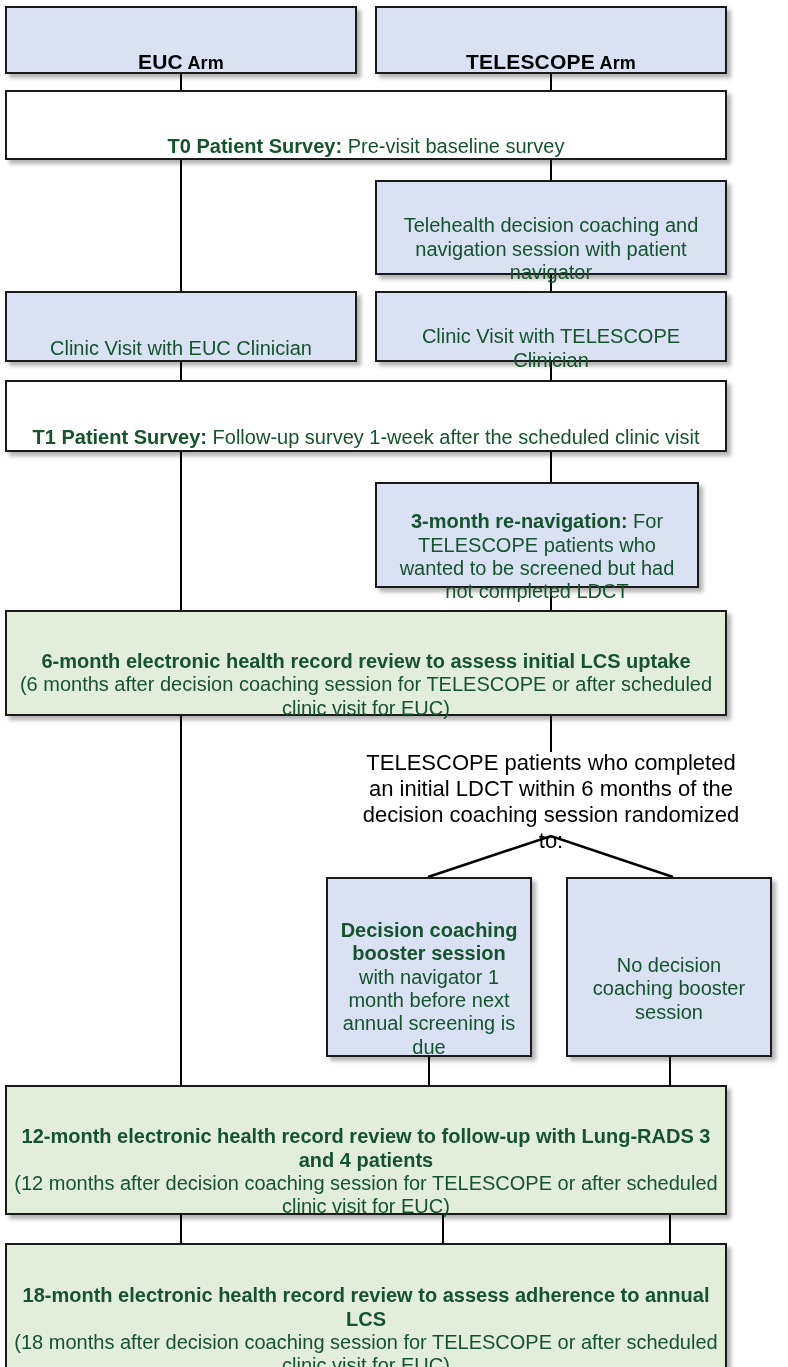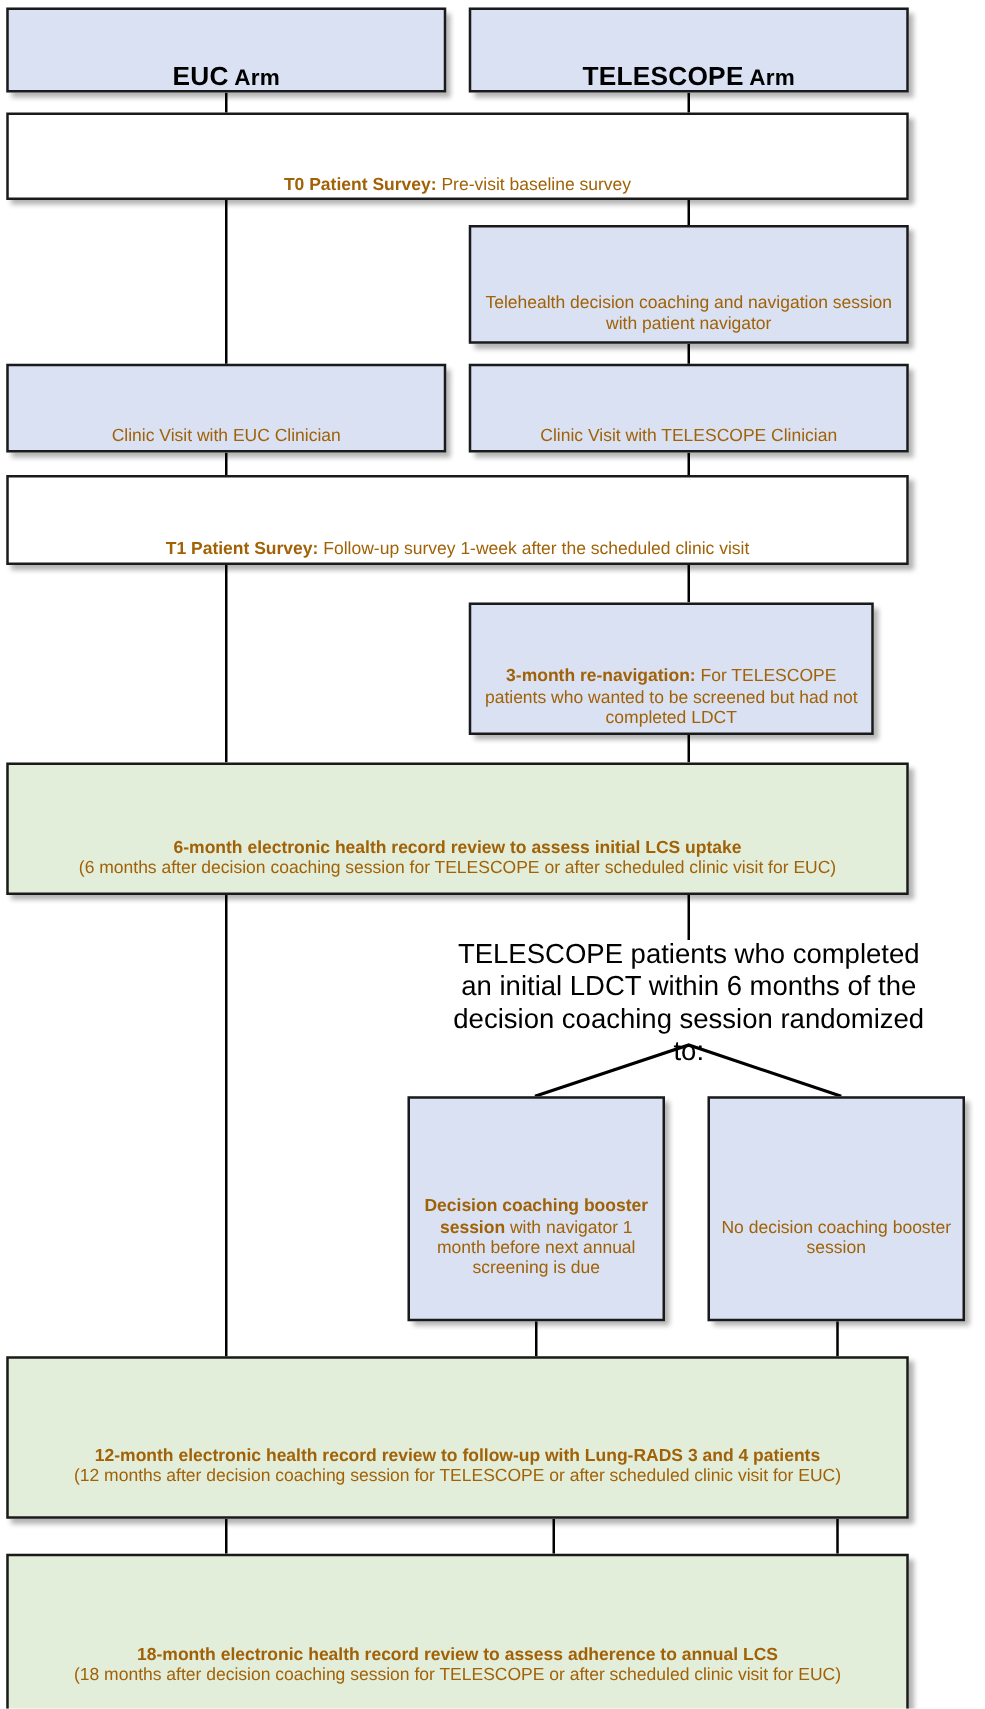--- a/index.html
+++ b/index.html
@@ -41,21 +41,21 @@
     padding: 2px 7px;
     line-height: 1.17;
   }
   .box-inner {
     width: 100%;
     margin-top: 44px;
   }
   .blue  { background: #d9e1f2; }
   .green { background: #e2edda; }
   .white { background: #ffffff; box-shadow: 4px 4px 4px rgba(0,0,0,0.30); }
-  .t-plain { font-size: 14px; color: #a16207; font-weight: normal; }
+  .t-plain { font-size: 20px; color: #14532d; font-weight: normal; }
   .t-bold  { font-weight: bold; }
   .hdr { font-size: 21px; font-weight: bold; letter-spacing: 0.2px; }
   .hdr .sm { font-size: 18px; }
   .free-text {
     position: absolute;
     text-align: center;
     font-size: 22px;
     color: #000;
     line-height: 1.18;
     z-index: 2;

